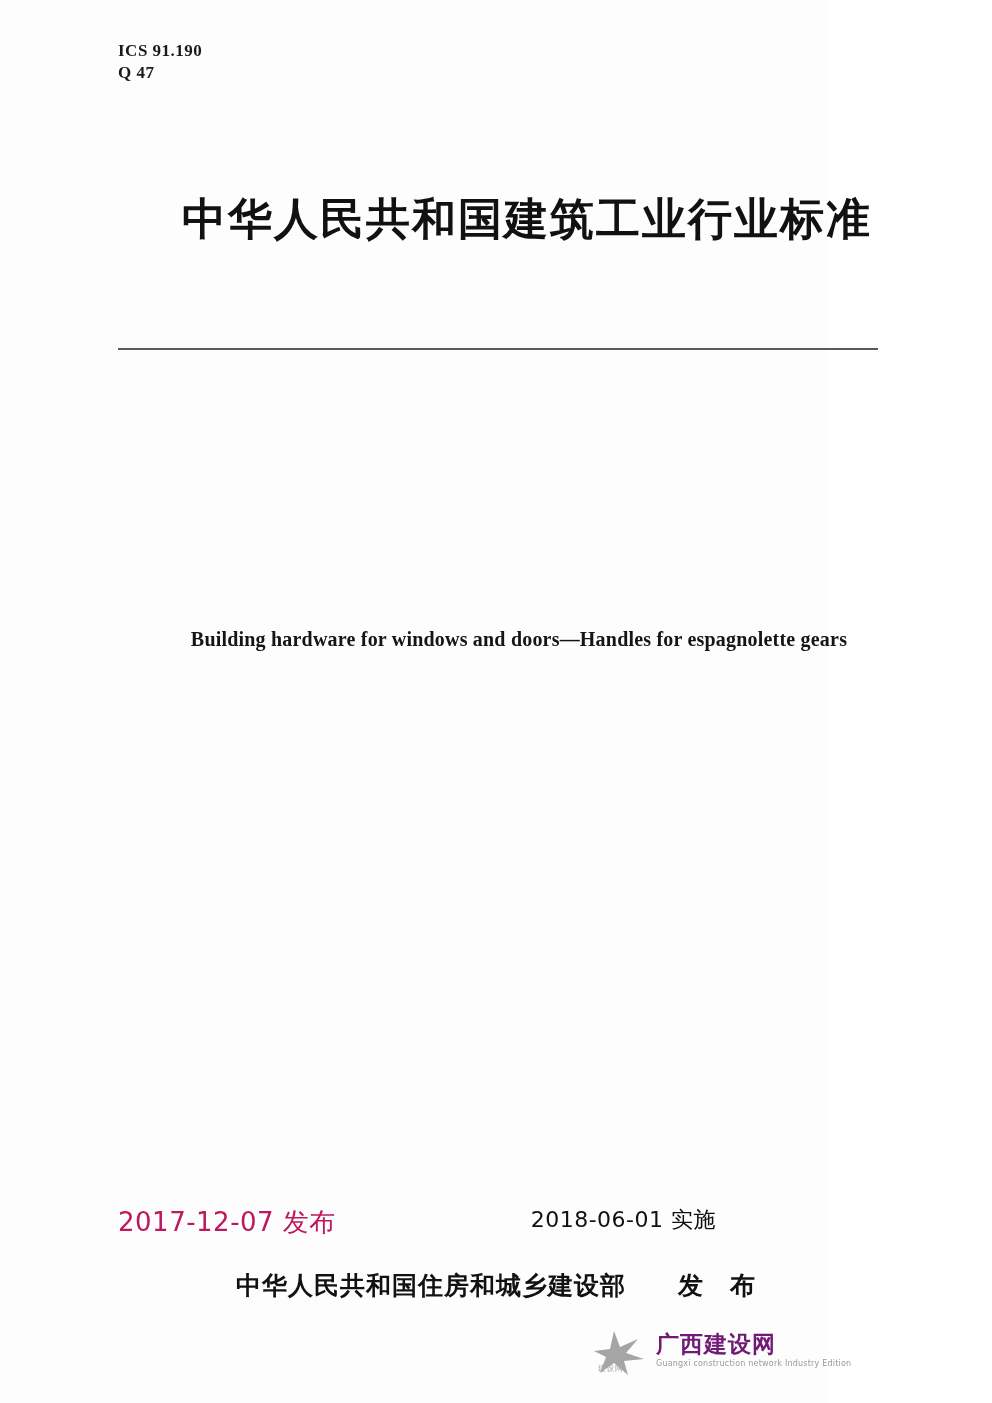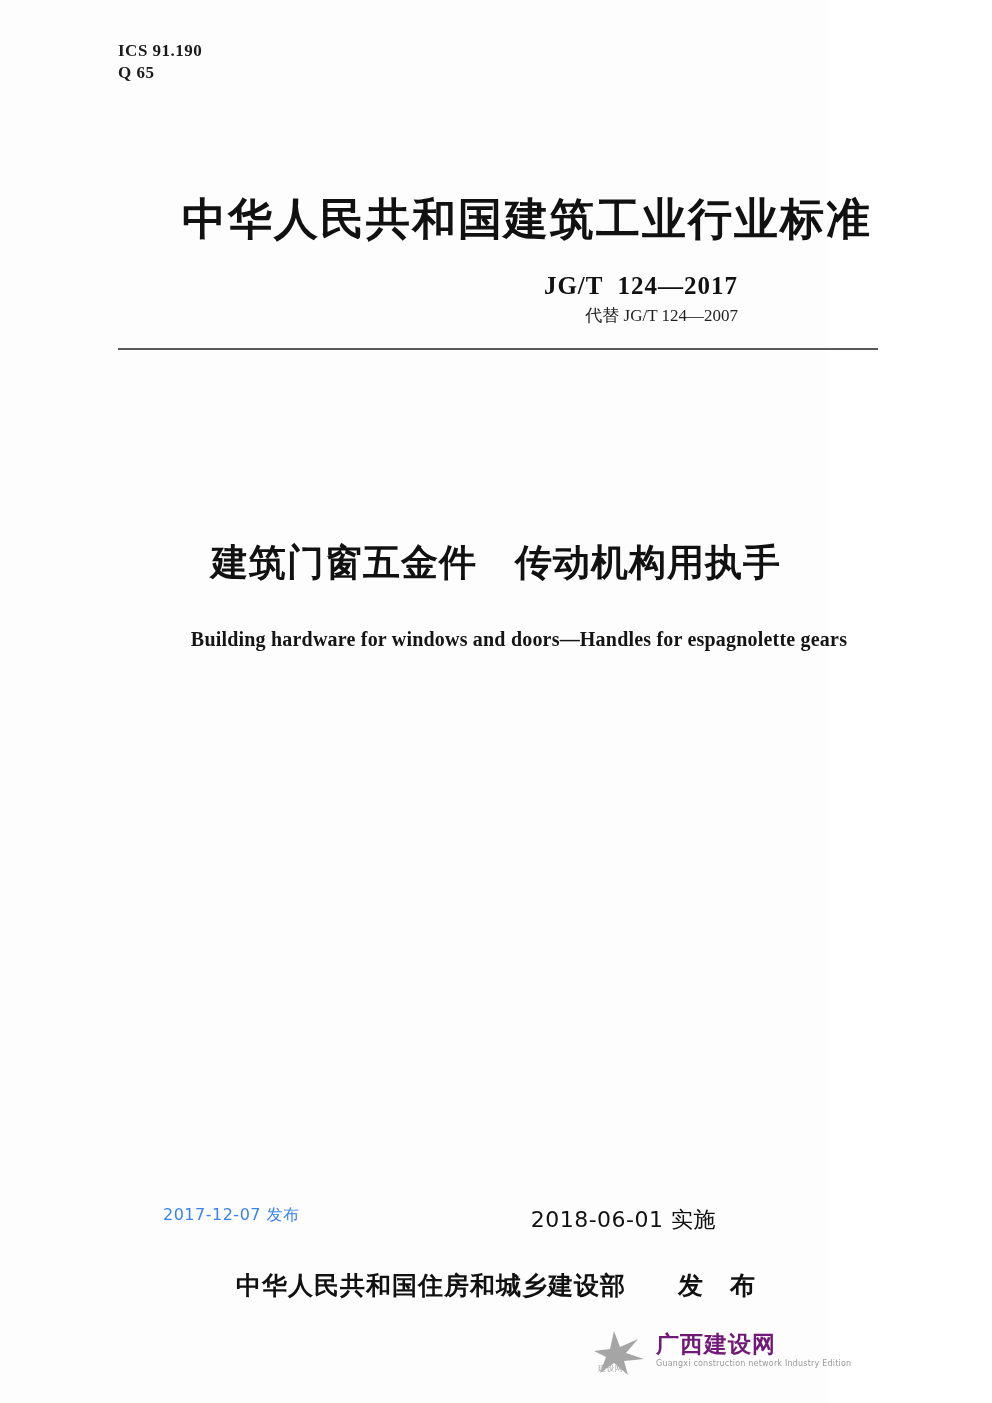--- a/index.html
+++ b/index.html
@@ -130,24 +130,23 @@
     color: #151515;
     margin-left: 23px;
   }
 
   
   .date-issue {
     position: absolute;
     left: 118px;
     top: 1205px;
     font-family: "DejaVu Sans", sans-serif;
-    font-size: 16px;
-    color: #3b82f6;
+    font-size: 26px;
+    color: #be185d;
     letter-spacing: 0.5px;
-    margin-left: 45px;
   }
   .date-effect {
     position: absolute;
     right: 112px;
     top: 1205px;
     font-family: "DejaVu Sans", sans-serif;
     font-size: 22px;
     color: #111111;
     letter-spacing: 0.5px;
     margin-left: 40px;
@@ -215,34 +214,29 @@
     letter-spacing: 0.4px;
   }
 </style>
 </head>
 <body>
 
 <div class="page">
 
   <div class="ics-block">
     <div class="ics-line">ICS 91.190</div>
-    <div class="ics-line">Q 65</div>
+    <div class="ics-line">Q 47</div>
   </div>
 
 
   <div class="std-heading">中华人民共和国建筑工业行业标准</div>
 
-  <div class="std-number">
-    <div class="num">JG/T  124—2017</div>
-    <div class="replaces">代替 JG/T 124—2007</div>
-  </div>
 
   <div class="rule"></div>
 
-  <div class="title-cn">建筑门窗五金件　传动机构用执手</div>
 
   <div class="title-en">Building hardware for windows and doors—Handles for espagnolette gears</div>
 
   <div class="date-issue">2017-12-07 发布</div>
   <div class="date-effect">2018-06-01 实施</div>
 
   <div class="publisher">中华人民共和国住房和城乡建设部　　发　布</div>
 
   <div class="watermark">
     <svg class="wm-star" viewBox="0 0 58 48">

